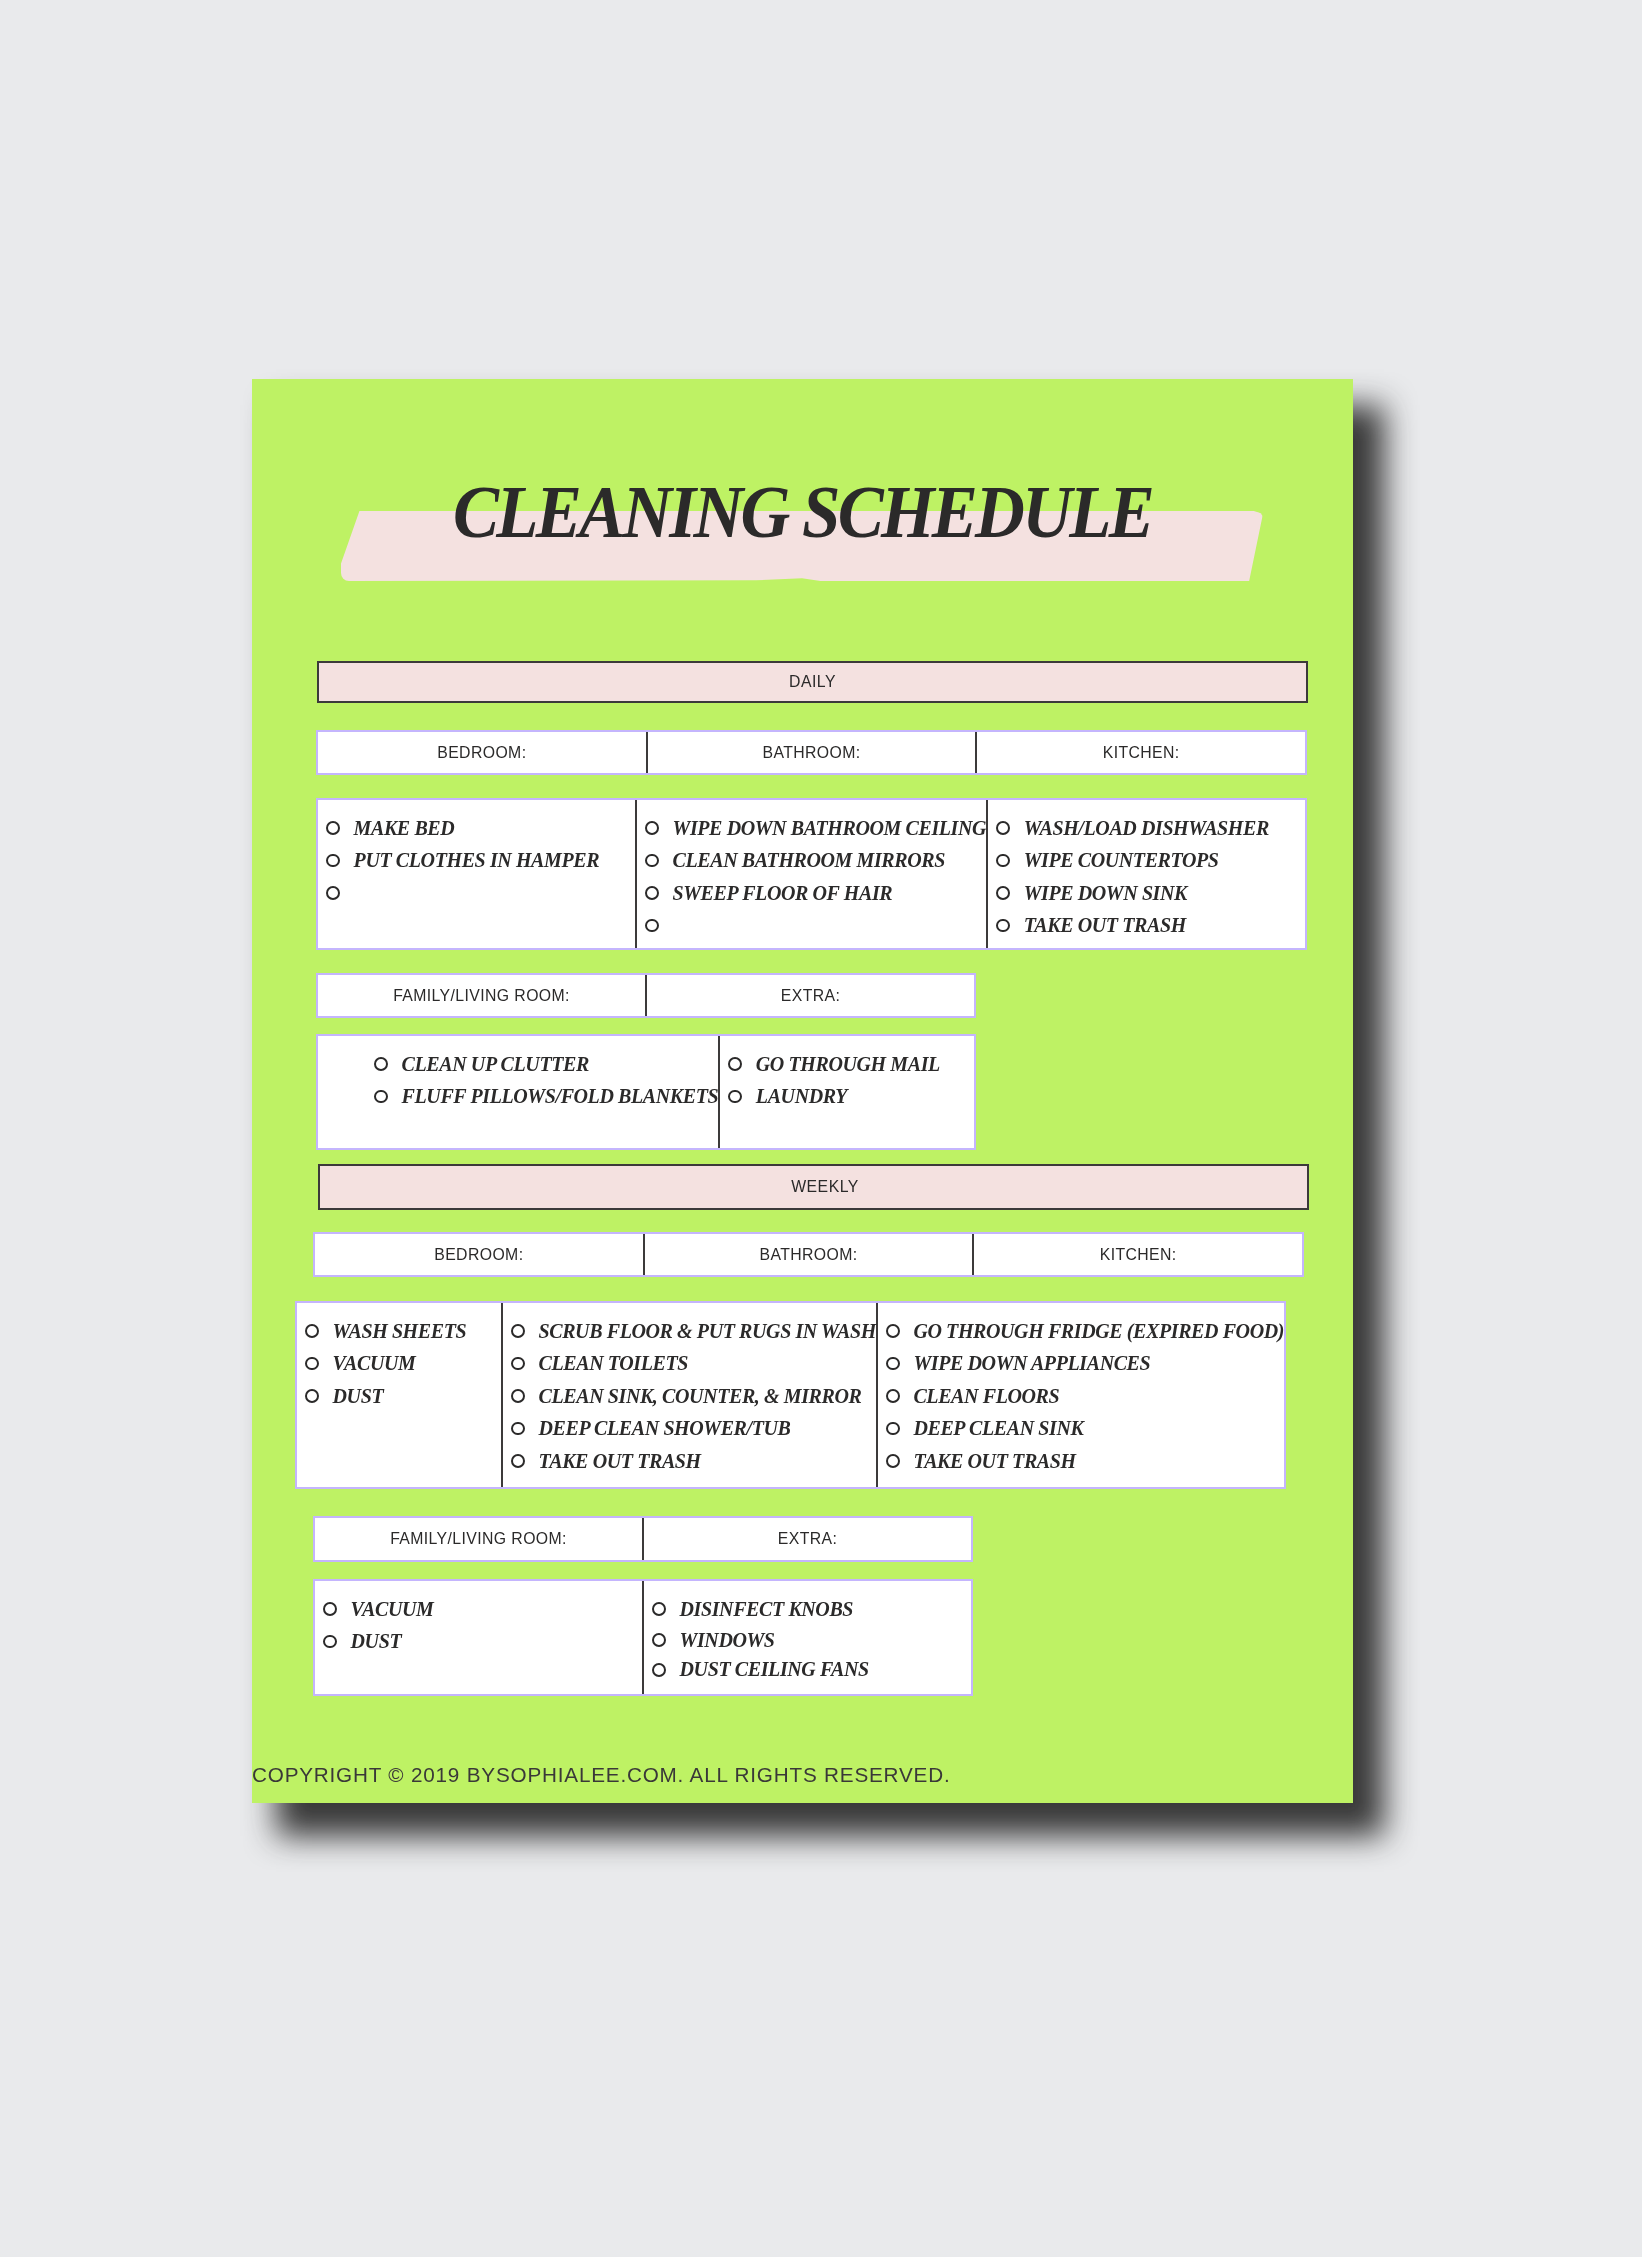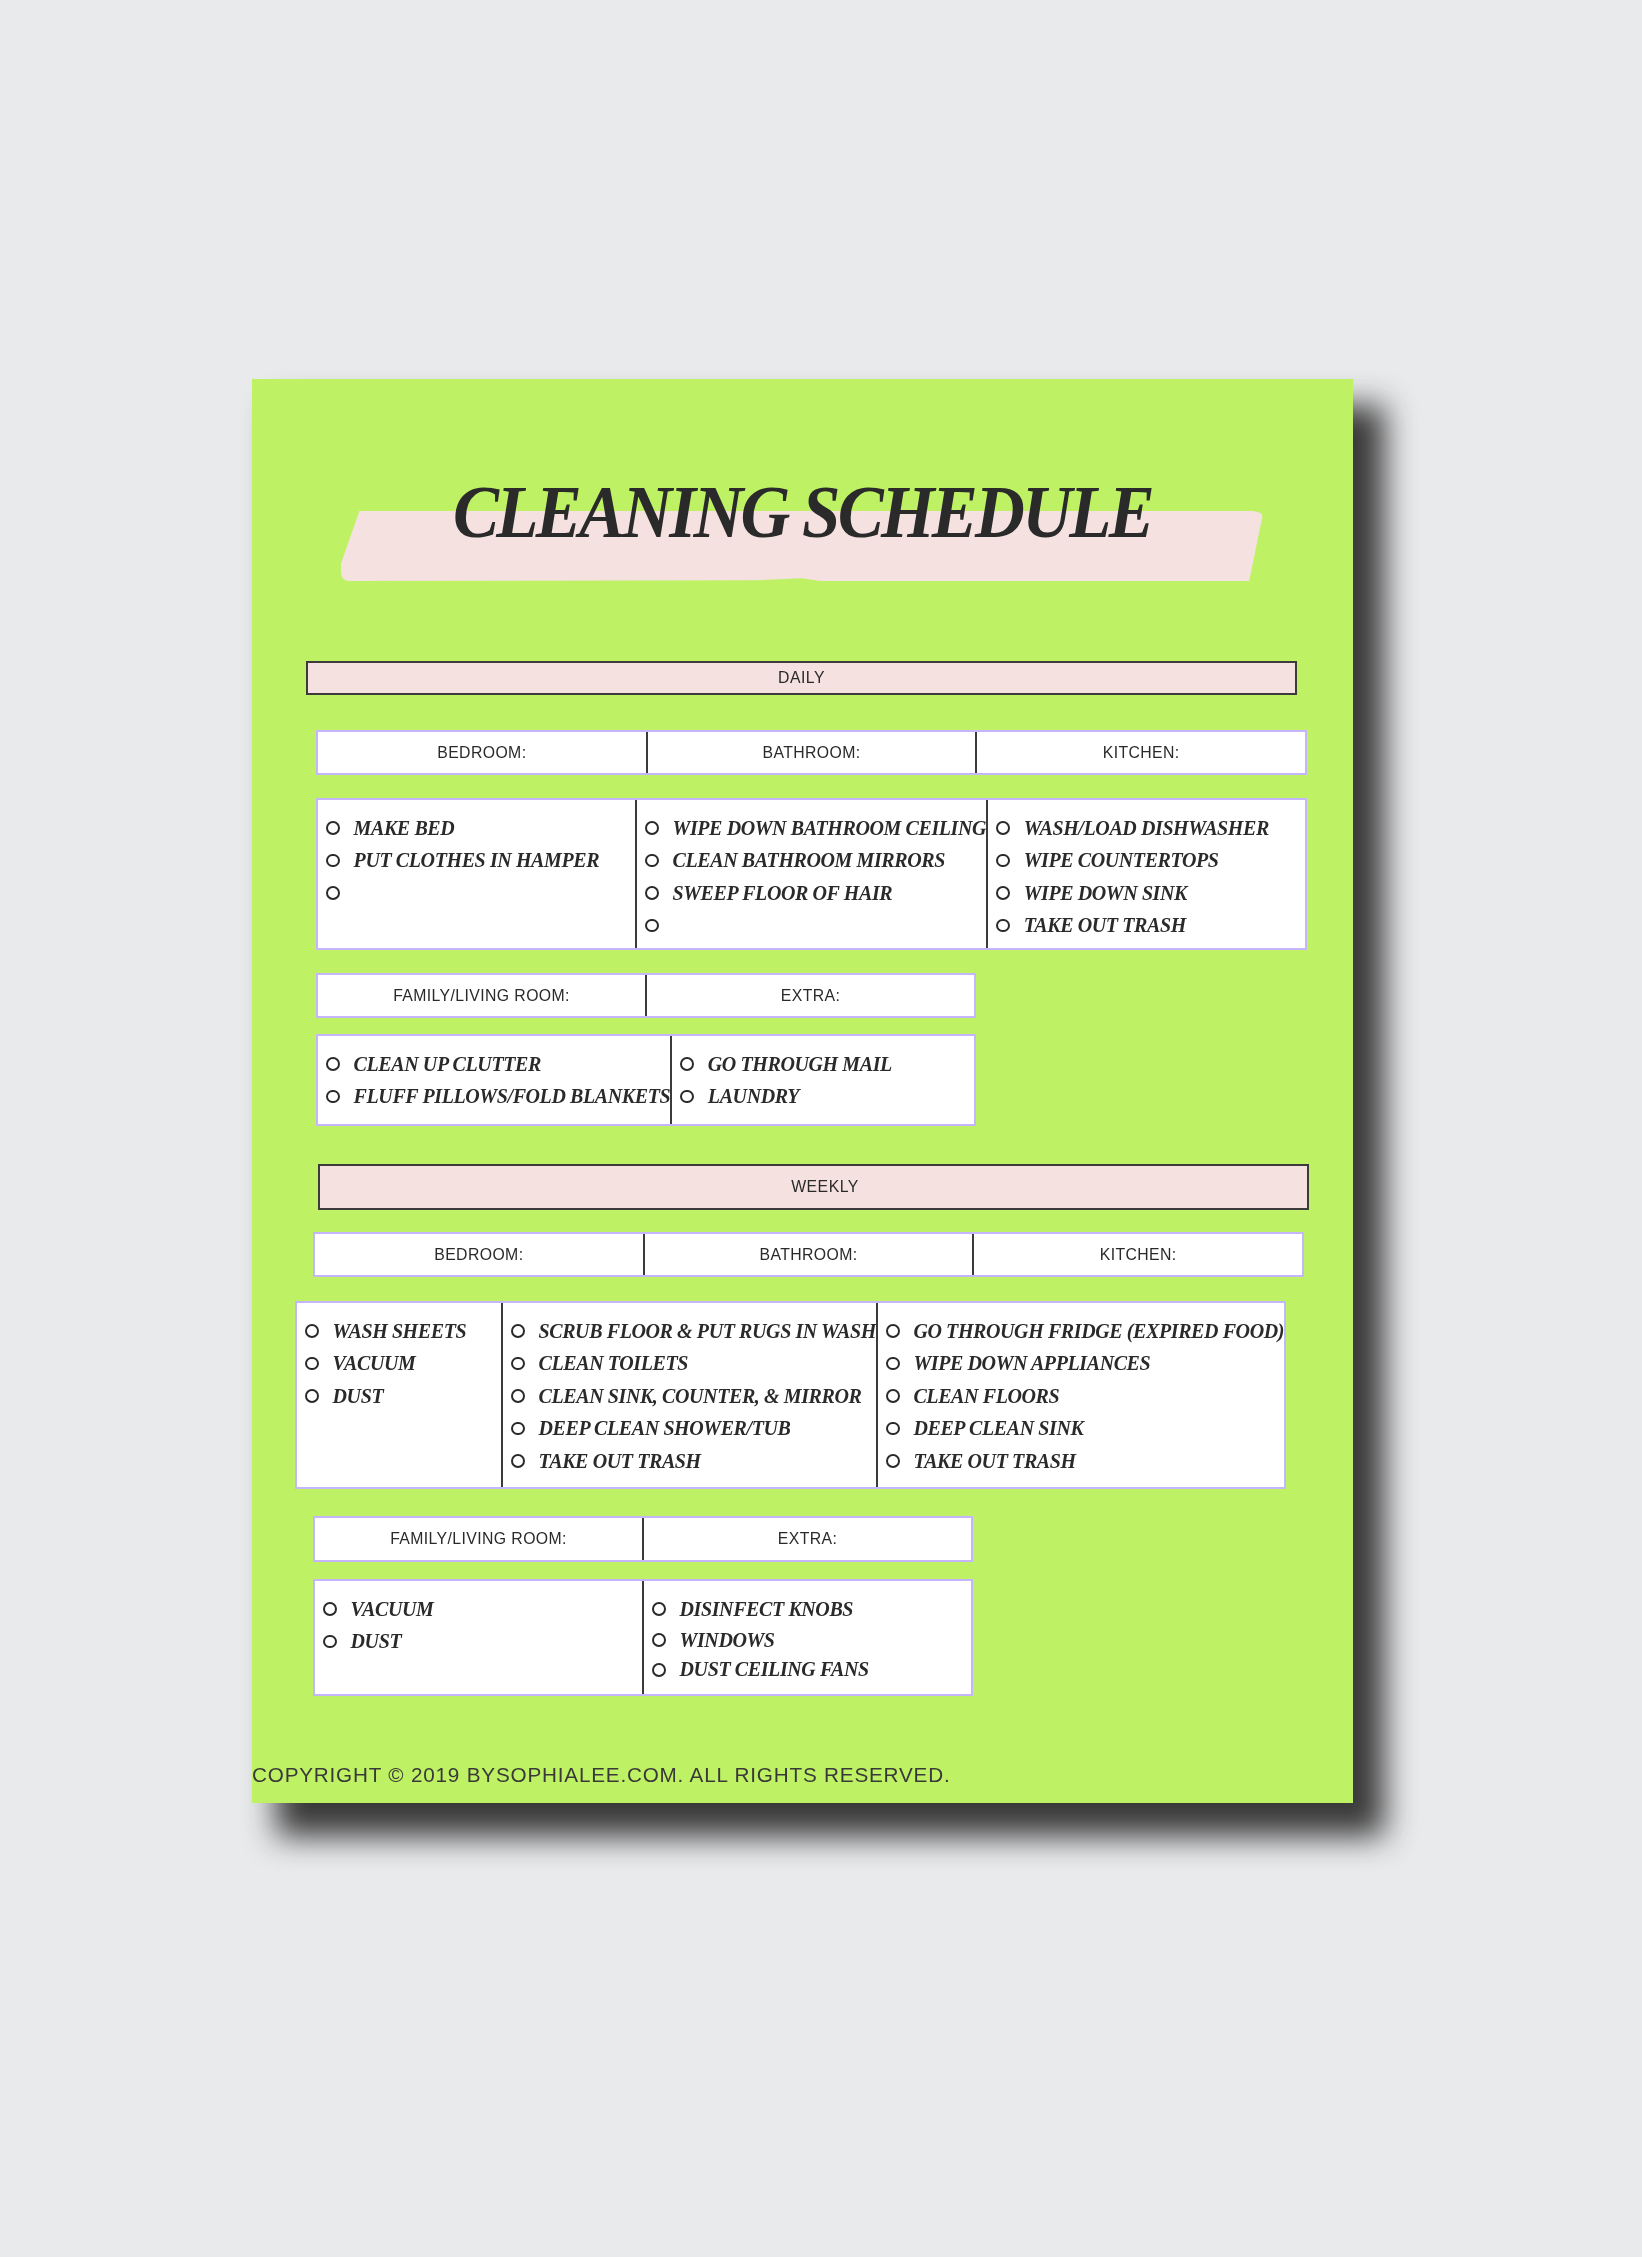--- a/index.html
+++ b/index.html
@@ -47,21 +47,21 @@
     color:#3a3838;
   }
 </style>
 </head>
 <body>
 
 <div class="page">
   <div class="brush"></div>
   <div class="title">CLEANING SCHEDULE</div>
 
-  <div class="bar" style="left:54px; top:282px; width:991px; height:34px;">
+  <div class="bar" style="left:65px; top:282px; width:991px; height:42px;">
     <span>DAILY</span>
   </div>
 
   <div class="hdr-row" style="left:64px; top:351px; width:991px; height:45px;">
     <div class="hdr-cell">BEDROOM:</div>
     <div class="hdr-cell">BATHROOM:</div>
     <div class="hdr-cell">KITCHEN:</div>
   </div>
 
   <div class="box-row" style="left:64px; top:419px; width:991px; height:152px;">
@@ -115,21 +115,21 @@
           <span class="item-text">TAKE OUT TRASH</span>
         </div>
     </div>
   </div>
 
   <div class="hdr-row" style="left:64px; top:594px; width:660px; height:45px;">
     <div class="hdr-cell">FAMILY/LIVING ROOM:</div>
     <div class="hdr-cell">EXTRA:</div>
   </div>
 
-  <div class="box-row" style="left:64px; top:655px; width:660px; height:92px;">
+  <div class="box-row" style="left:64px; top:655px; width:660px; height:116px;padding-left:48px;">
     <div class="box-cell">
       <div class="item">
           <span class="circle"></span>
           <span class="item-text">CLEAN UP CLUTTER</span>
         </div>
       <div class="item">
           <span class="circle"></span>
           <span class="item-text">FLUFF PILLOWS/FOLD BLANKETS</span>
         </div>
     </div>

